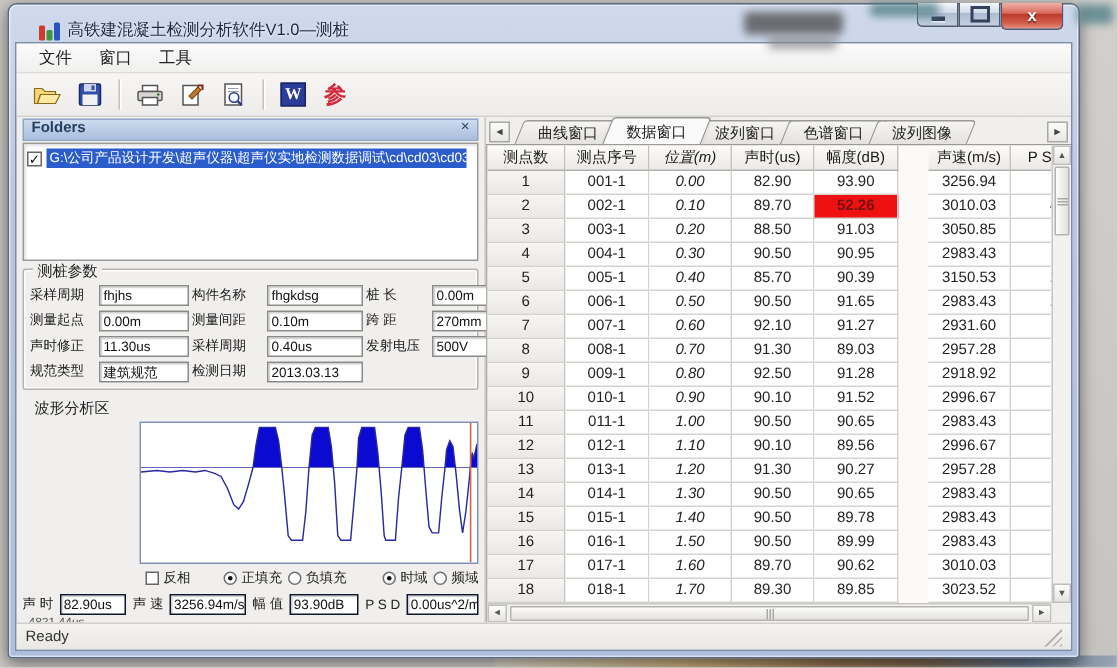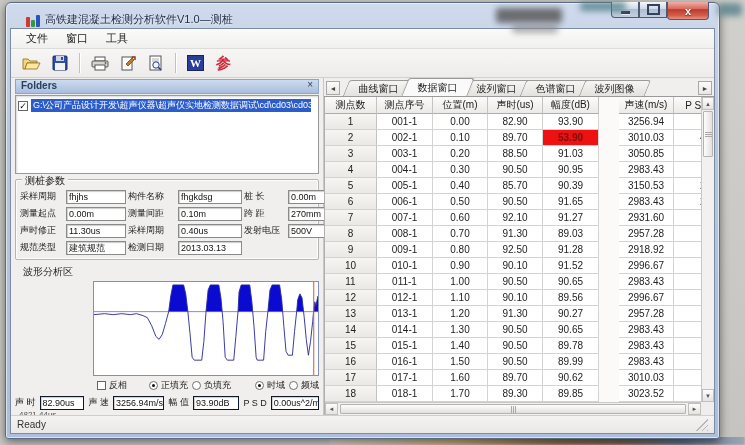--- a/index.html
+++ b/index.html
@@ -128,21 +128,21 @@
   .sb-thumb-h i { width:1px; height:7px; }
   .sb-corner { position:absolute; right:0; bottom:0; width:13px; height:13px; background:#efeeec; }
 
   .grid { position:absolute; left:0; top:0; right:13px; bottom:13px; overflow:hidden; font-size:10px; color:#222; }
   .g-row { display:flex; height:16px; }
   .g-row.header { height:17px; }
   .g-cell { flex:none; display:flex; align-items:center; justify-content:center; border-right:1px solid #d4d3d0; border-bottom:1px solid #d4d3d0;
     white-space:nowrap; overflow:hidden; background:#fff; }
   .header .g-cell { background:linear-gradient(180deg,#fcfbfa,#eceae6); border-right:1px solid #c4c3c0; border-bottom:1px solid #aeadaa; color:#1a1a1a; }
   .g-cell.rowhead { background:linear-gradient(180deg,#f6f5f3,#ebe9e5); border-right:1px solid #c4c3c0; }
-  .c0{width:52px;} .c1{width:56px;} .c2{width:55px;} .c3{width:55px;} .c4{width:56px;} .c5{width:55px;margin-left:20px;} .c6{width:53px; justify-content:flex-end; padding-right:1px;}
+  .c0{width:52px;} .c1{width:56px;} .c2{width:55px;font-style:italic;} .c3{width:55px;} .c4{width:56px;} .c5{width:55px;margin-left:20px;} .c6{width:53px; justify-content:flex-end; padding-right:1px;}
   .hl { color:#7a1010; font-weight:bold; }
 
   
   .statusbar { height:18px; background:linear-gradient(180deg,#f4f3f1,#e9e8e5); border-top:1px solid #cfcecb;
     display:flex; align-items:center; padding:0 6px; }
   .status-text { font-size:10px; color:#333; flex:1; }
   .ind { width:34px; height:13px; border:1px solid #bdbcb9; box-shadow:inset 1px 1px 1px rgba(0,0,0,.12); margin-left:2px;
     font-size:9px; display:flex; align-items:center; justify-content:center; color:#9a9996; background:#efeeec; }
   .ind.on { color:#333; }
   .grip { width:12px; height:12px; margin-left:4px; background:
@@ -366,21 +366,21 @@
                 <div class="g-cell c3">82.90</div>
                 <div class="g-cell c4">93.90</div>
                 <div class="g-cell c5">3256.94</div>
                 <div class="g-cell c6">0.00</div>
               </div>
               <div class="g-row">
                 <div class="g-cell c0 rowhead">2</div>
                 <div class="g-cell c1">002-1</div>
                 <div class="g-cell c2">0.10</div>
                 <div class="g-cell c3">89.70</div>
-                <div class="g-cell c4 hl" style="background: rgb(238, 17, 17); color: rgb(122, 16, 16);">53.90</div>
+                <div class="g-cell c4 hl" style="background: rgb(238, 17, 17); color: rgb(122, 16, 16);">52.26</div>
                 <div class="g-cell c5">3010.03</div>
                 <div class="g-cell c6">462.4</div>
               </div>
               <div class="g-row">
                 <div class="g-cell c0 rowhead">3</div>
                 <div class="g-cell c1">003-1</div>
                 <div class="g-cell c2">0.20</div>
                 <div class="g-cell c3">88.50</div>
                 <div class="g-cell c4">91.03</div>
                 <div class="g-cell c5">3050.85</div>

